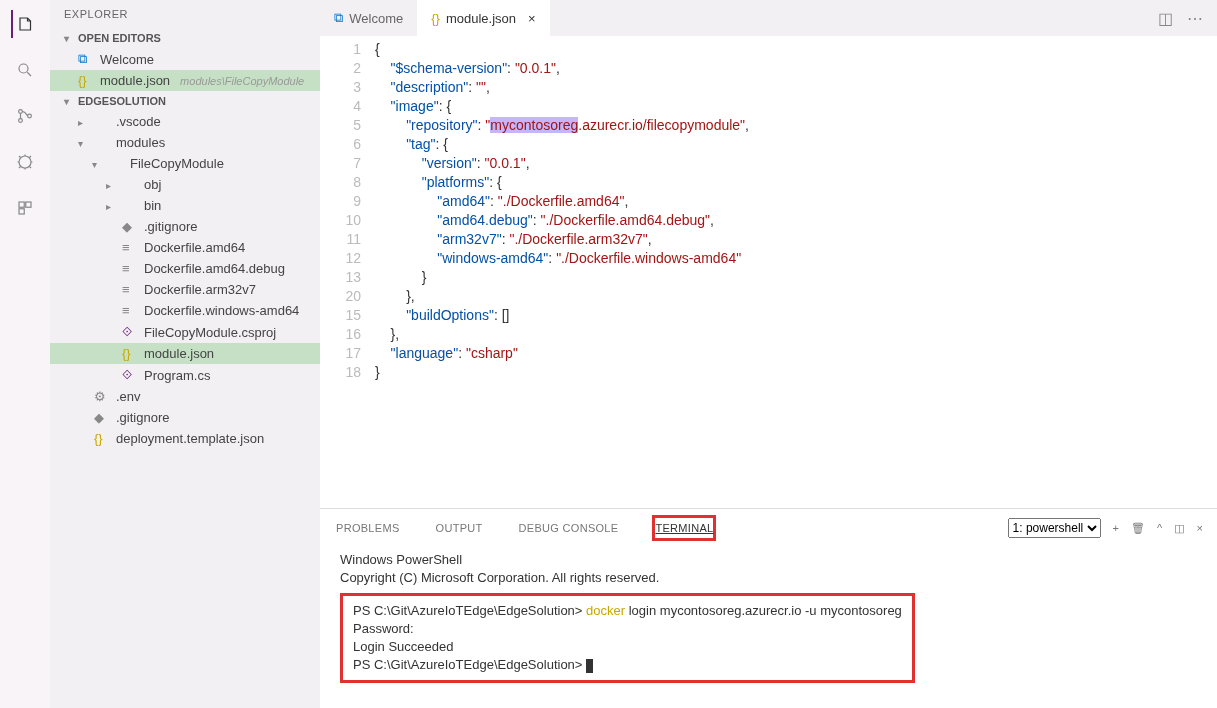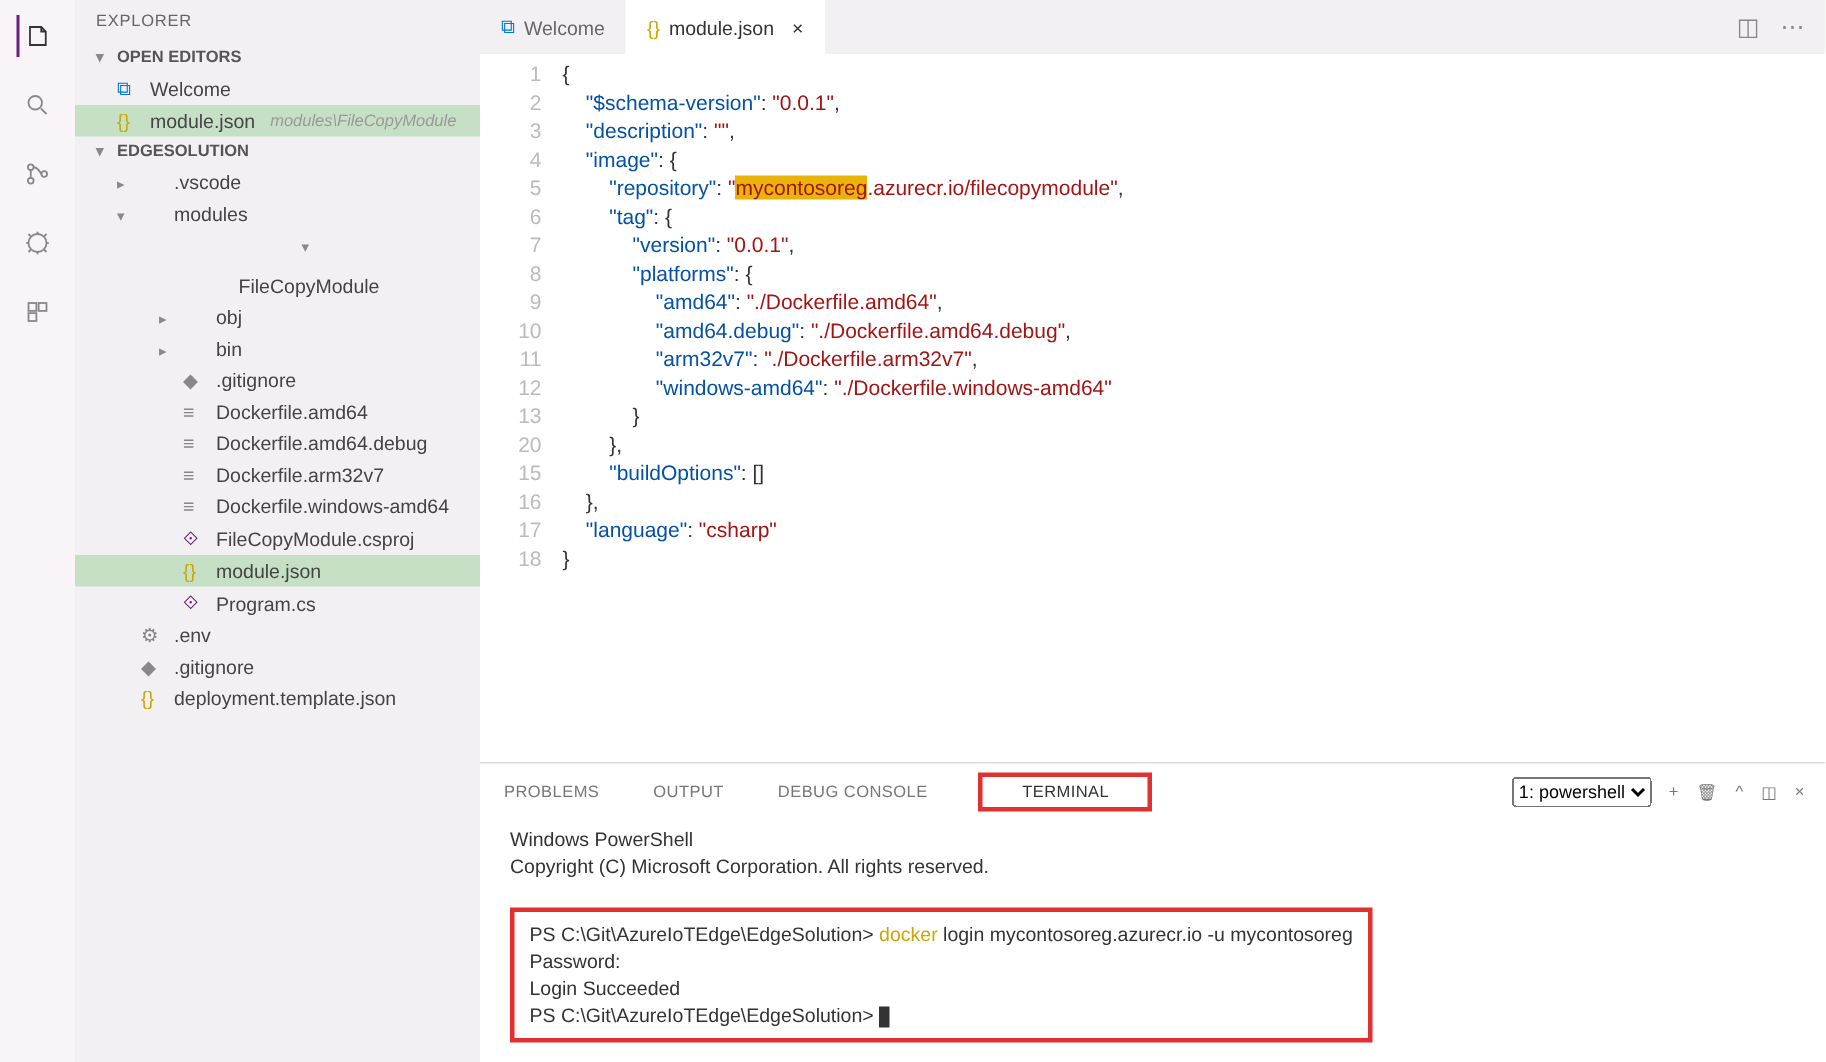--- a/index.html
+++ b/index.html
@@ -7,45 +7,45 @@
 .actbar { width:50px; background:#f8f4f8; display:flex; flex-direction:column; align-items:center; padding-top:10px; gap:18px; }
 .actbar .ico { width:28px; height:28px; display:flex; align-items:center; justify-content:center; color:#888; }
 .actbar .ico.active { color:#333; border-left:2px solid #68217a; }
 .sidebar { width:270px; background:#f3f0f3; display:flex; flex-direction:column; font-size:12px; color:#555; }
 .sb-title { padding:8px 14px; font-size:11px; letter-spacing:0.5px; color:#666; }
 .sb-sect { padding:4px 14px; font-size:11px; font-weight:600; color:#555; display:flex; align-items:center; gap:4px; }
 .sb-item { padding:3px 0 3px 22px; display:flex; align-items:center; gap:6px; font-size:13px; color:#444; cursor:pointer; }
 .sb-item.sel { background:#c6e0c6; }
 .sb-item .ico { width:16px; color:#888; display:inline-flex; }
 .sb-item.indent1 { padding-left:28px; }
-.sb-item.indent2 { padding-left:42px;flex-direction:column; }
+.sb-item.indent2 { padding-left:42px; }
 .sb-item.indent3 { padding-left:56px; }
 .sb-item .dim { color:#999; font-style:italic; font-size:11px; margin-left:4px; }
 .main { flex:1; display:flex; flex-direction:column; }
 .tabs { height:36px; display:flex; align-items:stretch; background:#f3f0f3; }
 .tab { padding:0 14px; display:flex; align-items:center; gap:6px; font-size:13px; color:#666; cursor:pointer; }
 .tab.active { background:#fff; color:#333; }
 .tab .ico { color:#68217a; }
 .tab .close { margin-left:6px; }
 .tabs-right { margin-left:auto; display:flex; align-items:center; gap:14px; padding-right:14px; }
 .editor { flex:1; display:flex; font-family:Consolas,monospace; font-size:14px; background:#fff; overflow:hidden; }
 .gutter { width:55px; text-align:right; color:#bbb; padding:4px 14px 0 0; line-height:19px; }
 .code { flex:1; padding:4px 0 0 0; line-height:19px; white-space:pre; color:#333; }
 .p { color:#333; }
 .k { color:#0451a5; }
 .s { color:#a31515; }
-.hl { background:#eab308; }
+.hl { background:#c4b5fd; }
 .panel { height:200px; border-top:1px solid #ddd; display:flex; flex-direction:column; }
 .ptabs { display:flex; align-items:center; padding:6px 14px 0 14px; gap:32px; font-size:11px; color:#777; }
 .ptab { padding:4px 2px; cursor:pointer; letter-spacing:0.3px; }
-.ptab.active { color:#333; border:3px solid #e03030; padding:4px 26px; }
+.ptab.active { color:#333; border:3px solid #e03030; padding:4px 0;text-decoration:underline; }
 .ptabs-right { margin-left:auto; display:flex; align-items:center; gap:12px; }
 .ptabs-right select { font-size:12px; padding:1px 0; }
 .term { flex:1; padding:10px 20px; font-family:Consolas,monospace; font-size:13px; color:#333; line-height:18px; position:relative; }
-.term-box { border:3px solid #e03030; padding:6px 10px; margin-top:18px; display:inline-block; }
+.term-box { border:3px solid #e03030; padding:6px 10px; margin-top:6px; display:inline-block; }
 .cmd { color:#c8a800; }
 .cursor { display:inline-block; width:7px; height:14px; background:#333; vertical-align:middle; }
 svg { width:18px; height:18px; }
 .chev::before { content:"▸"; display:inline-block; width:10px; color:#888; font-size:10px; }
 .chev.open::before { content:"▾"; }
 </style>
 </head>
 <body>
 
 <div class="actbar">

